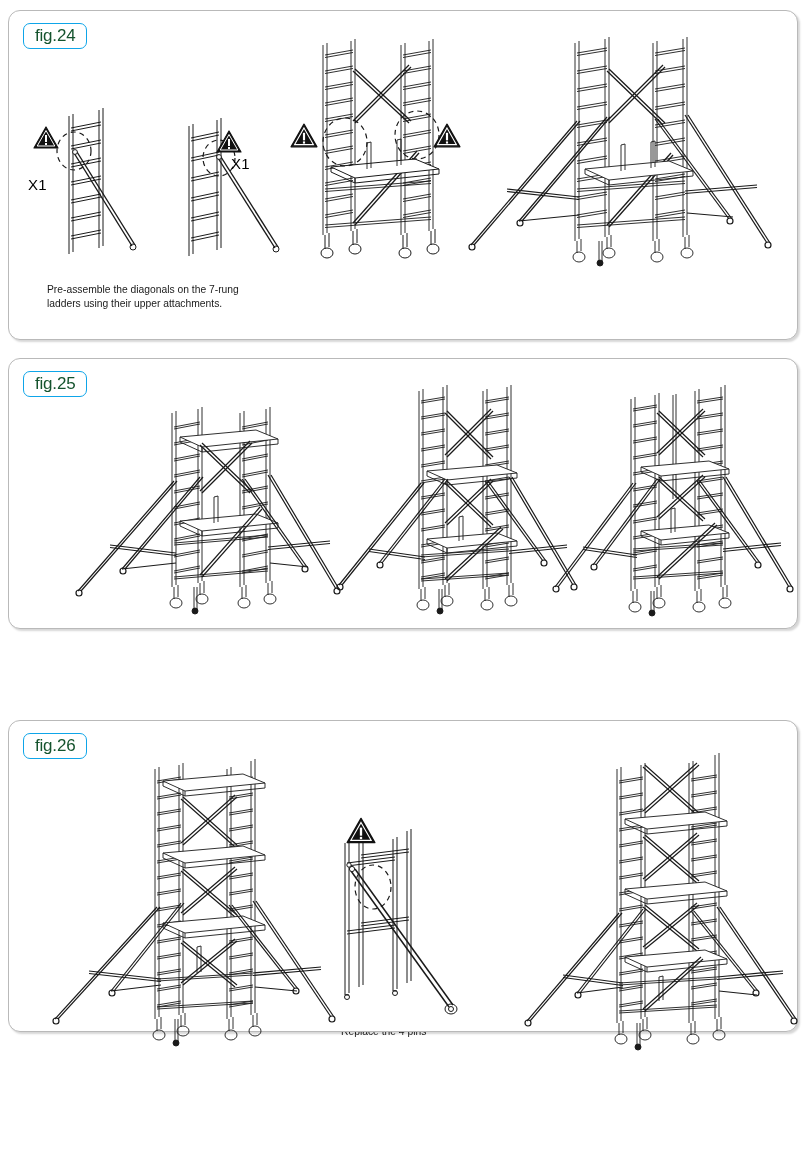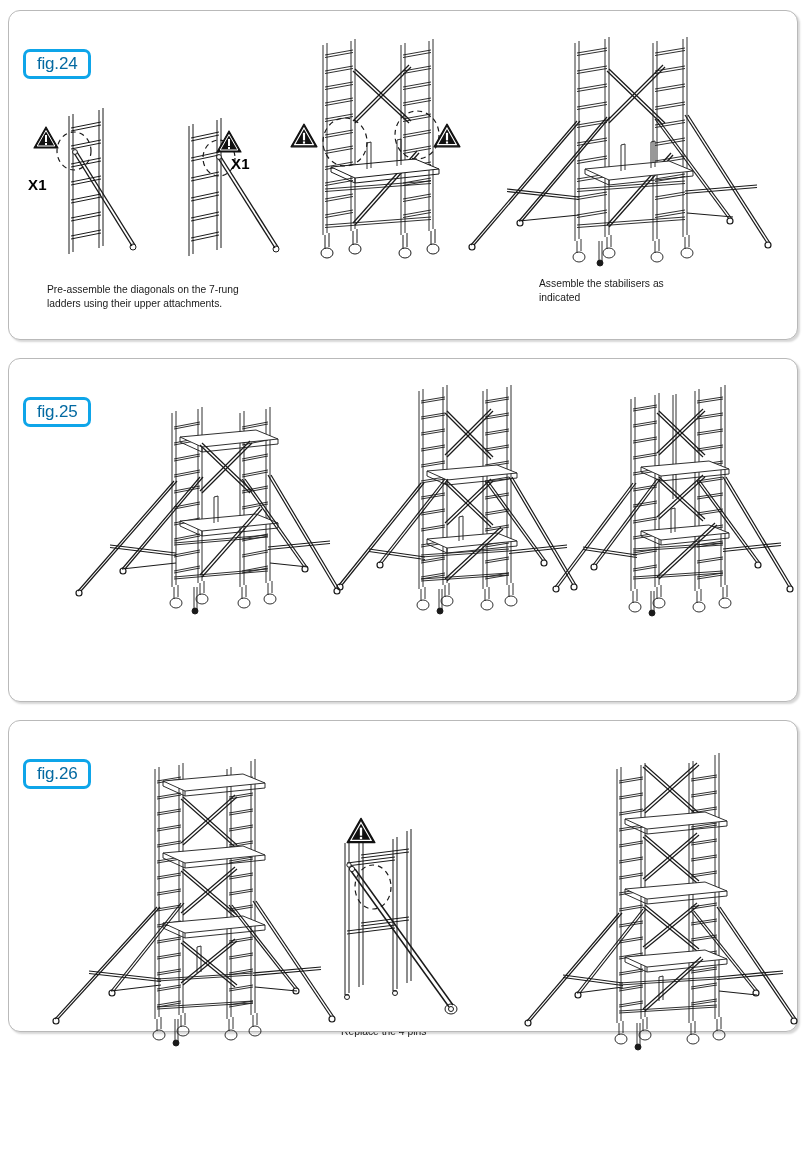--- a/index.html
+++ b/index.html
@@ -20,54 +20,53 @@
   .panel {
     position: absolute;
     left: 8px;
     width: 790px;
     background: #ffffff;
     border: 1px solid #b9b9b9;
     border-radius: 12px;
     box-shadow: 2px 2px 2px rgba(0,0,0,0.16);
   }
   #panel-fig24 { top: 10px;  height: 330px; }
-  #panel-fig25 { top: 358px; height: 344px; }
+  #panel-fig25 { top: 358px; height: 271px; }
   #panel-fig26 { top: 720px; height: 312px; }
 
   .fig-tag {
     position: absolute;
     top: 12px;
     left: 14px;
-    border: 3px solid #0ea5e9;
+    border: 1px solid #0ea5e9;
     border-radius: 7px;
     padding: 3px 11px 4px 11px;
     font-size: 17px;
     line-height: 1;
-    color: #0369a1;
+    color: #14532d;
     background: #ffffff;
     letter-spacing: -0.2px;
     font-family: "Liberation Sans", sans-serif;
-    margin-top: 26px;
   }
 
   
   .caption {
     position: absolute;
     font-size: 10.3px;
     line-height: 14.1px;
     color: #1a1a1a;
     font-family: "Liberation Sans", sans-serif;
     white-space: pre-line;
   }
 
   
   .mult {
     position: absolute;
     font-size: 15px;
-    font-weight: bold;
+    font-weight: normal;
     color: #000000;
     font-family: "Liberation Sans", sans-serif;
     letter-spacing: 0.3px;
   }
 
   
   .art { position: absolute; }
   .art svg { display: block; overflow: visible; }
 
   
@@ -420,22 +419,20 @@
 
           <line x1="142" y1="212" x2="142" y2="232"></line>
             <line x1="145" y1="212" x2="145" y2="232"></line>
           <circle cx="143" cy="234" r="3" fill="#1a1a1a"></circle>
         </g>
       </svg>
     </div>
 
     <div class="caption" style="left:38px; top:272px; width:250px;">Pre-assemble the diagonals on the 7-rung
 ladders using their upper attachments.</div>
-    <div class="caption" style="left:530px; top:266px; width:200px;">Assemble the stabilisers as
-indicated</div>
   </div>
 
   <div class="panel" id="panel-fig25">
     <div class="fig-tag">fig.25</div>
 
     <div class="art" style="left:55px; top:38px;">
       <svg width="280" height="220" viewBox="0 0 280 220">
         <g stroke="#1a1a1a" fill="none" stroke-width="0.9">
           <line x1="108" y1="16" x2="108" y2="190"></line>
             <line x1="112" y1="14" x2="112" y2="188"></line>

